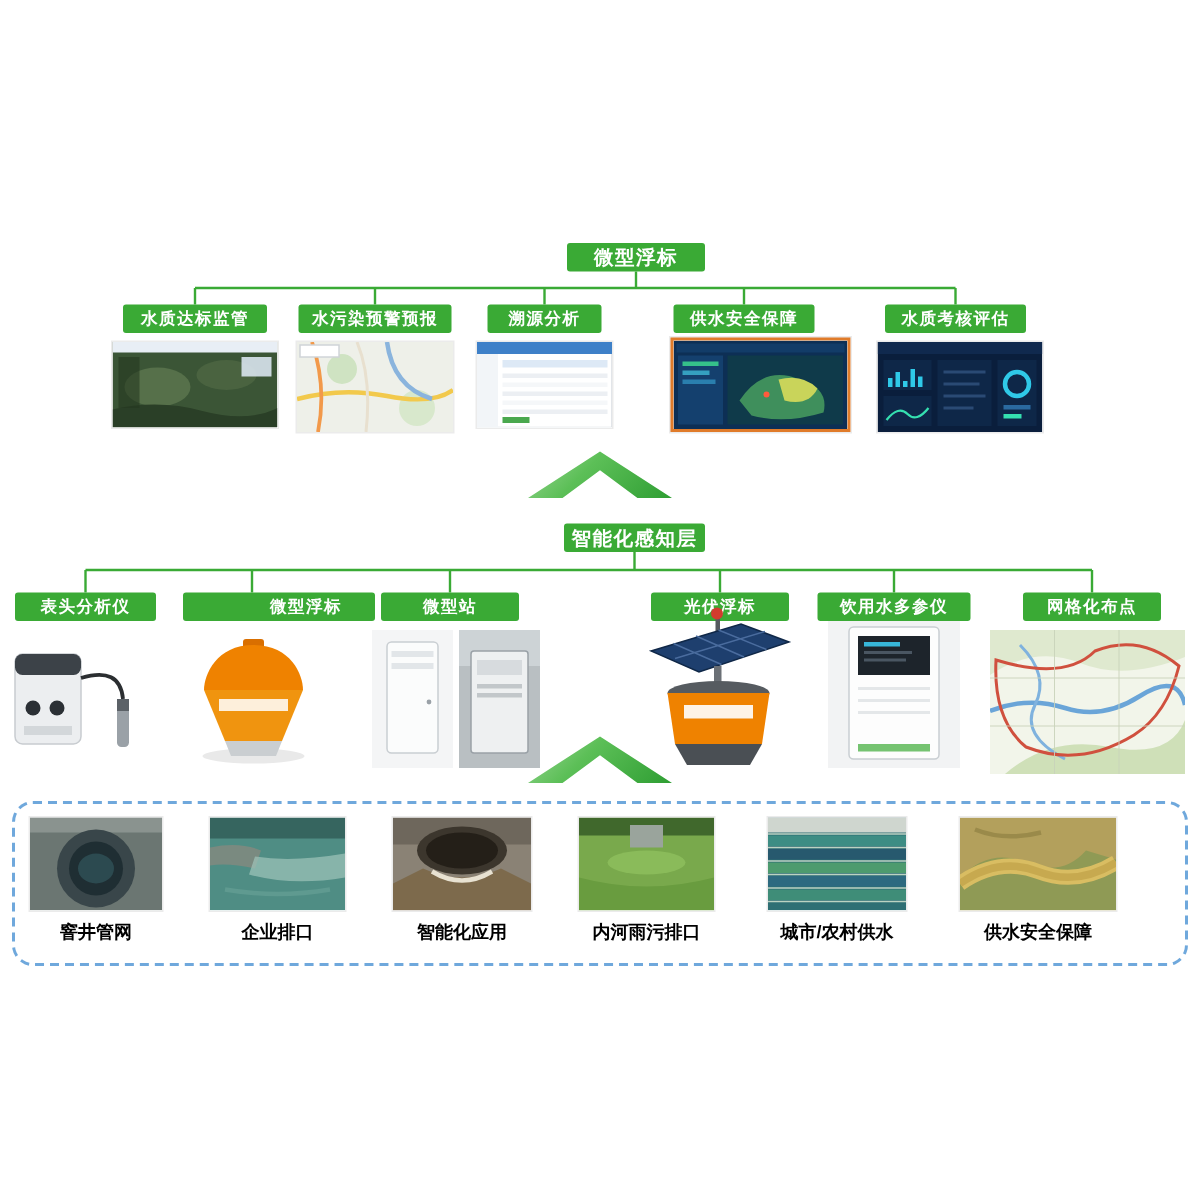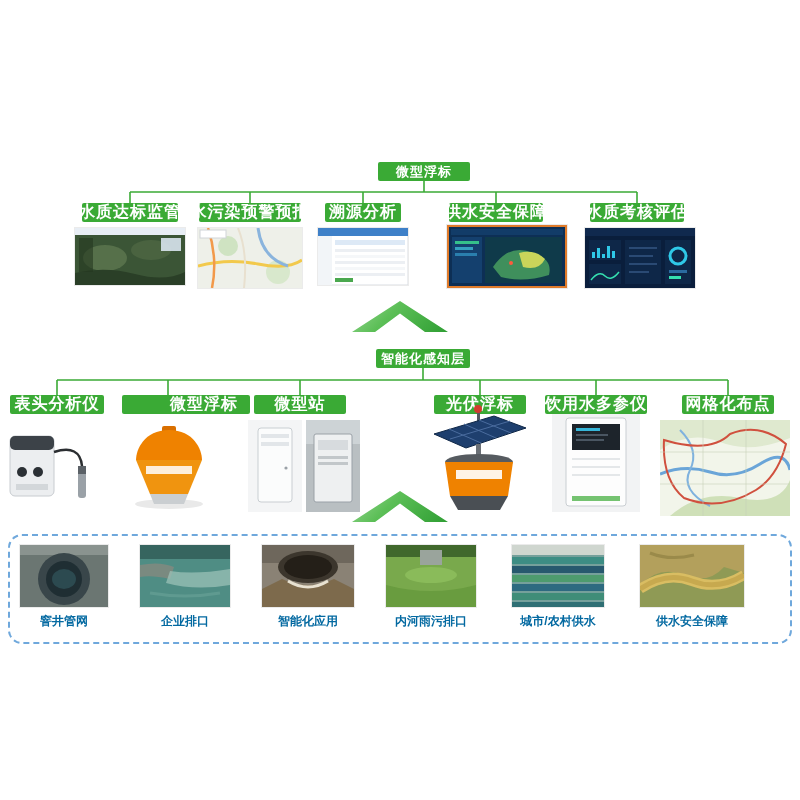--- a/index.html
+++ b/index.html
@@ -1,28 +1,28 @@
 <!DOCTYPE html>
 <html><head>
 <meta charset="utf-8">
 <style>
   html,body{margin:0;padding:0;background:#fff;}
   .canvas{position:relative;width:800px;height:800px;background:#fff;overflow:hidden;
           font-family:"Liberation Sans","DejaVu Sans",sans-serif;}
-  .gbox{position:absolute;background:#3aaa35;color:#fff;font-weight:bold;font-size:16px;
+  .gbox{position:absolute;background:#3aaa35;color:#fff;font-weight:bold;font-size:11px;
         display:flex;align-items:center;justify-content:center;border-radius:2px;
         letter-spacing:1px;white-space:nowrap;}
   .tbox{font-size:13px;}
   .imgph{position:absolute;overflow:hidden;box-shadow:0 0 0 1px rgba(0,0,0,0.08);}
   .imgph svg{display:block;}
   .plain{box-shadow:none;}
   .arrow{position:absolute;background:linear-gradient(135deg,#a8dca2 0%,#5cbf57 45%,#2f9e33 100%);
          clip-path:polygon(0% 100%,50% 26%,100% 100%,76% 100%,50% 56%,24% 100%);}
   .dashedbox{position:absolute;border:2px dashed #6fa8dc;border-radius:14px;}
-  .blabel{position:absolute;color:#0369a1;font-weight:bold;font-size:12px;text-align:center;
+  .blabel{position:absolute;color:#000000;font-weight:bold;font-size:12px;text-align:center;
           white-space:nowrap;display:flex;align-items:center;justify-content:center;}
   .conn{position:absolute;left:0;top:0;pointer-events:none;}
 </style>
 </head>
 <body>
 
 <div class="canvas">
 
   <svg class="conn" width="800" height="800">
     <g stroke="#3aaa35" stroke-width="1.6" fill="none">

